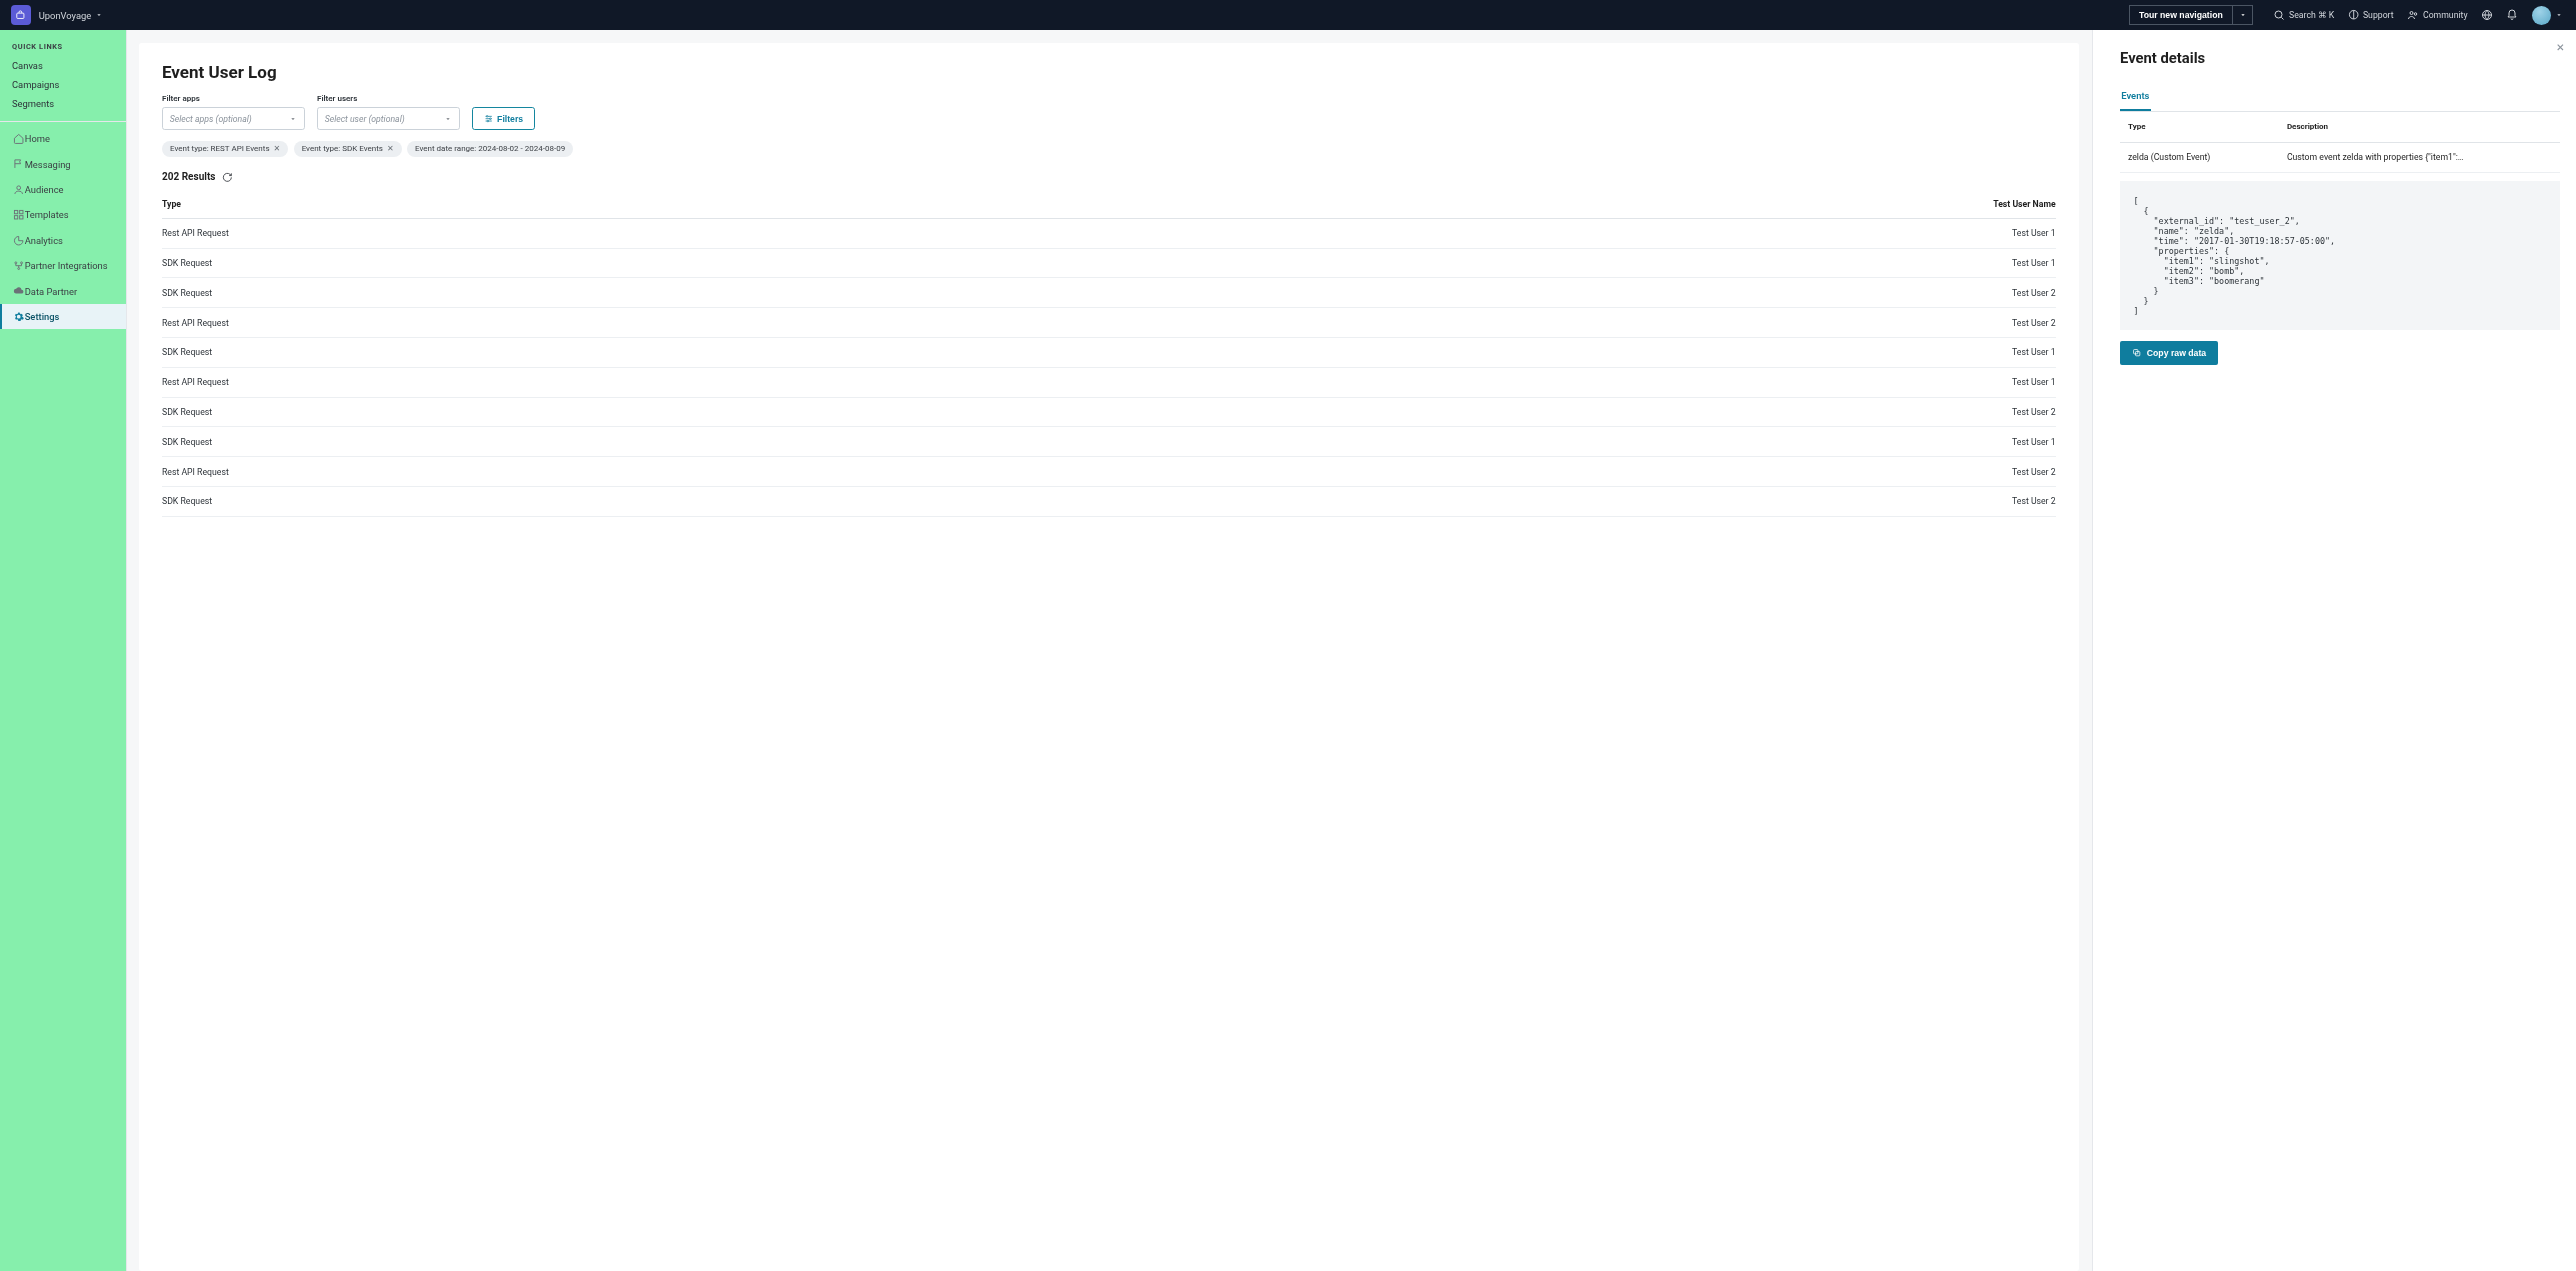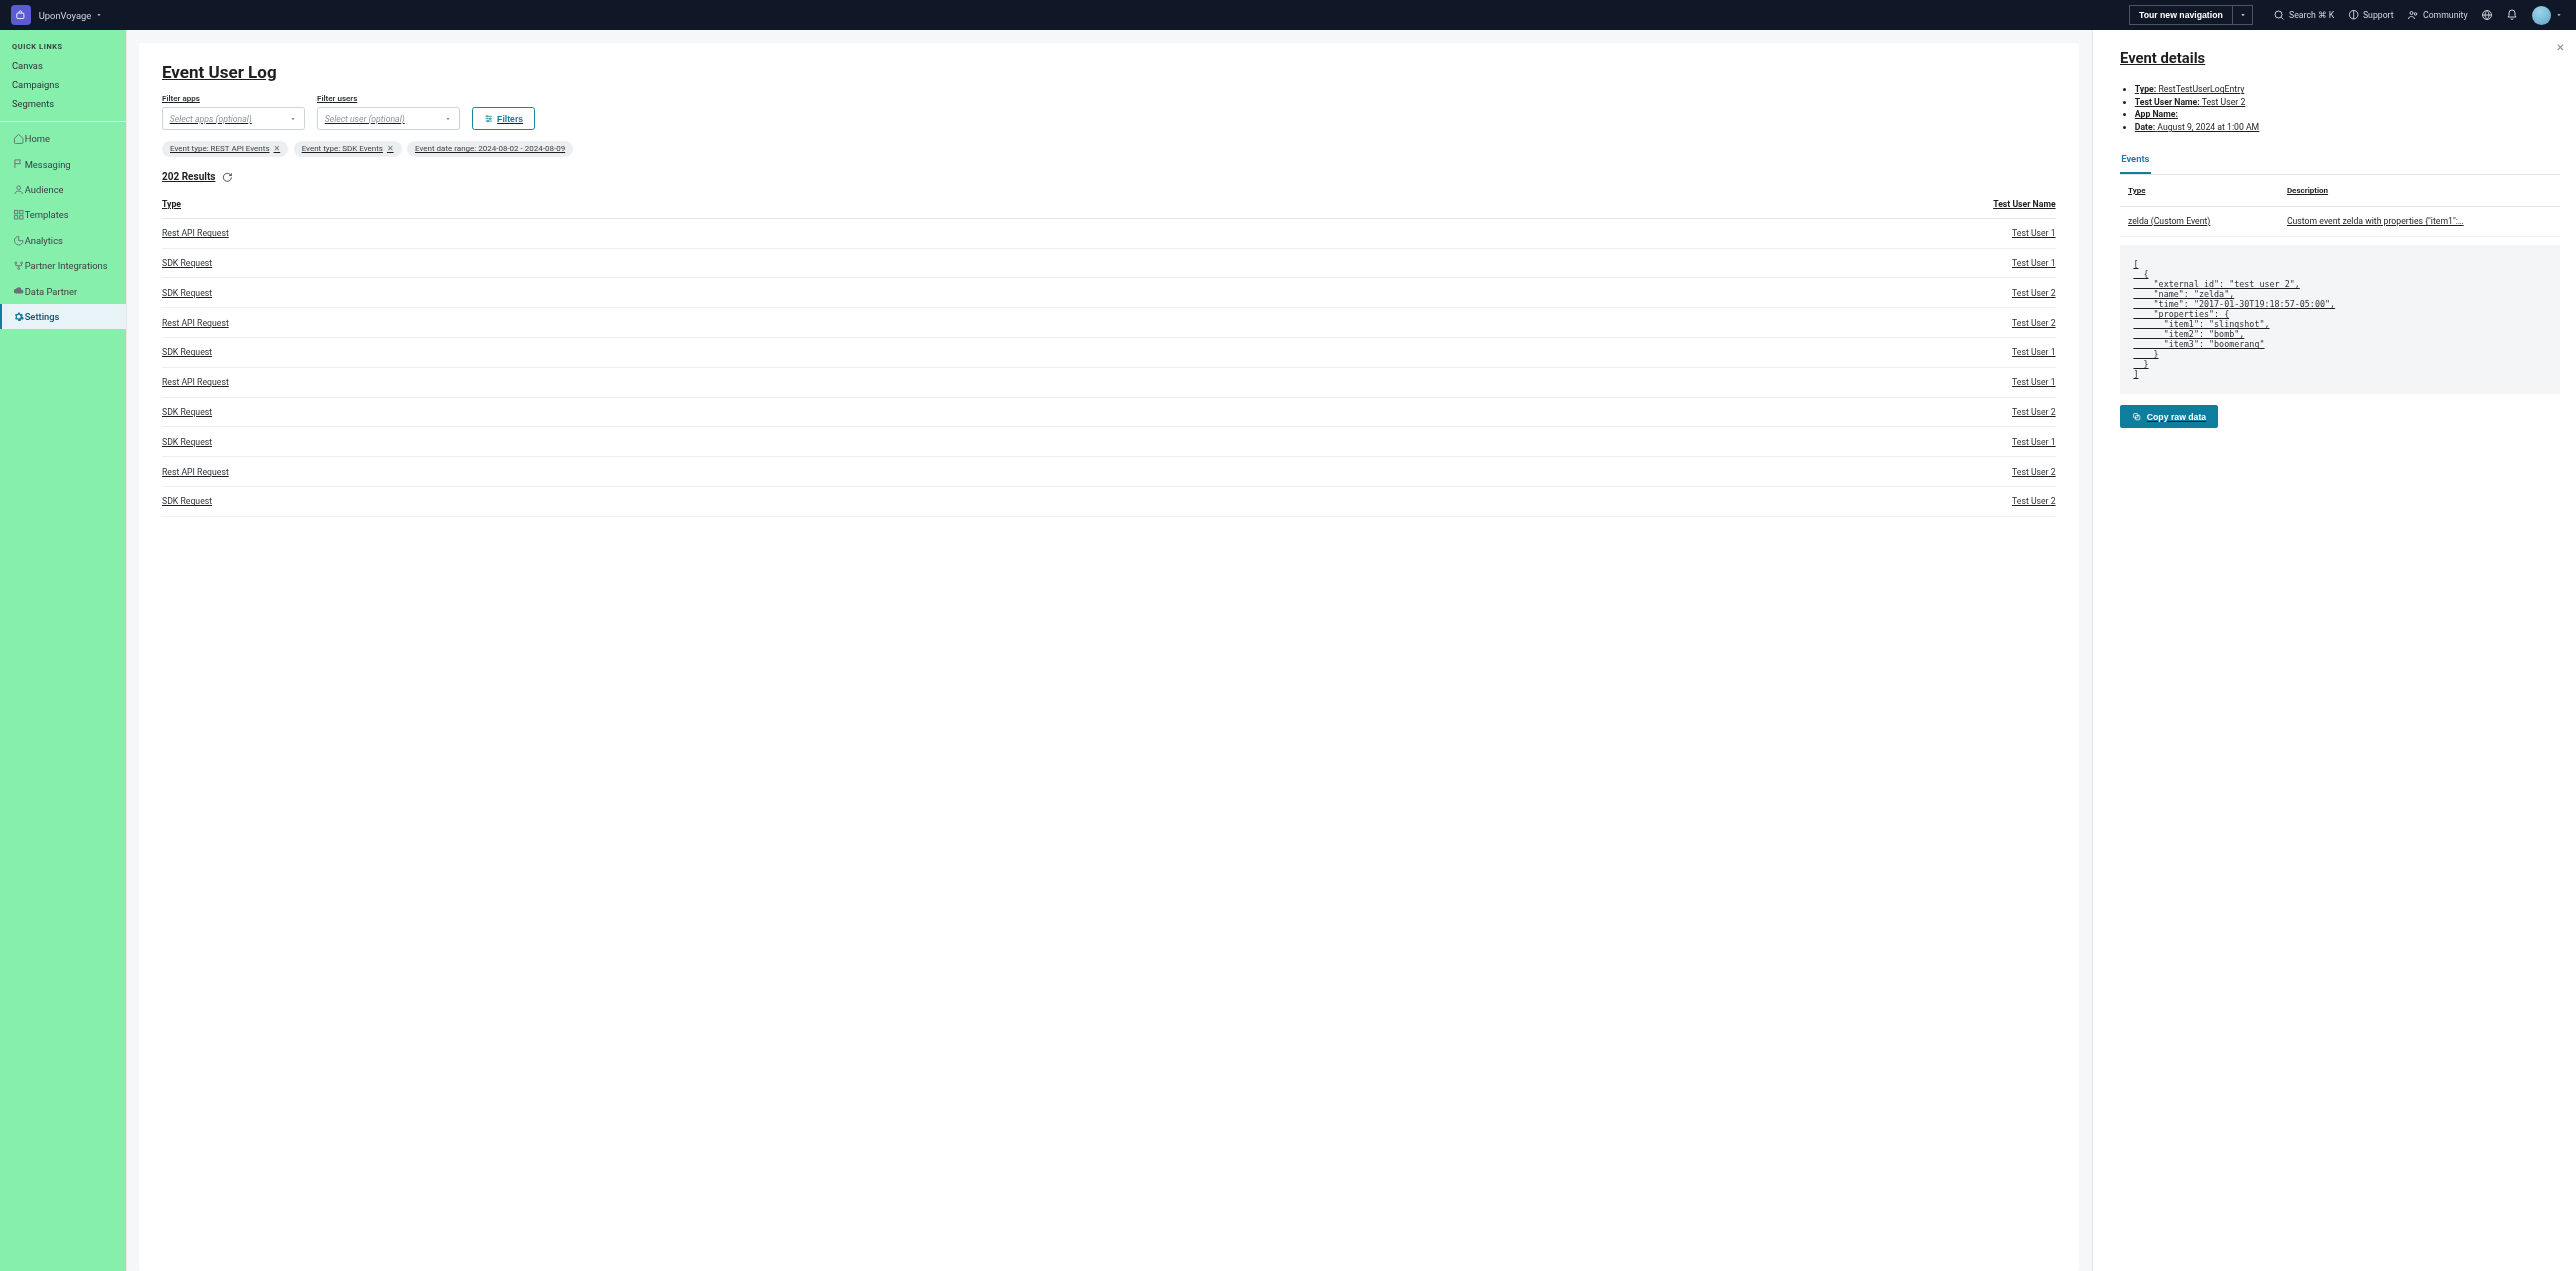--- a/index.html
+++ b/index.html
@@ -92,21 +92,20 @@
     color:#0d5468;
     font-weight:500;
   }
   .nav-icon { width:12px;height:12px;display:flex;align-items:center;justify-content:center;color:#6b7177; }
   .nav-item.active .nav-icon { color:#0f7d9e; }
   
   .content-wrap {
     flex:1;
     display:flex;
     overflow:hidden;
-    text-decoration:underline;
   }
   .main-panel {
     flex:1;
     padding:13.4px 13.4px 0 12px;
     overflow:auto;
   }
   .card {
     background:#fff;
     border-radius:2.7px;
     padding:19px 23px;
@@ -486,26 +485,20 @@
     </div>
 
     <div class="details-panel">
       <span class="details-close">
         <svg width="10.7" height="10.7" viewBox="0 0 24 24" fill="none" stroke="currentColor" stroke-width="2.5">
             <path d="M6 6l12 12M18 6l-12 12"></path>
           </svg>
       </span>
       <h2 class="details-title">Event details</h2>
 
-      <ul class="details-meta">
-        <li><b>Type:</b> <span>RestTestUserLogEntry</span></li>
-        <li><b>Test User Name:</b> <span>Test User 2</span></li>
-        <li><b>App Name:</b> <span></span></li>
-        <li><b>Date:</b> <span>August 9, 2024 at 1:00 AM</span></li>
-      </ul>
 
       <div class="tabs">
         <span class="tab">Events</span>
       </div>
 
       <table class="detail-table">
         <thead>
             <tr>
           <th>Type</th>
           <th>Description</th>

